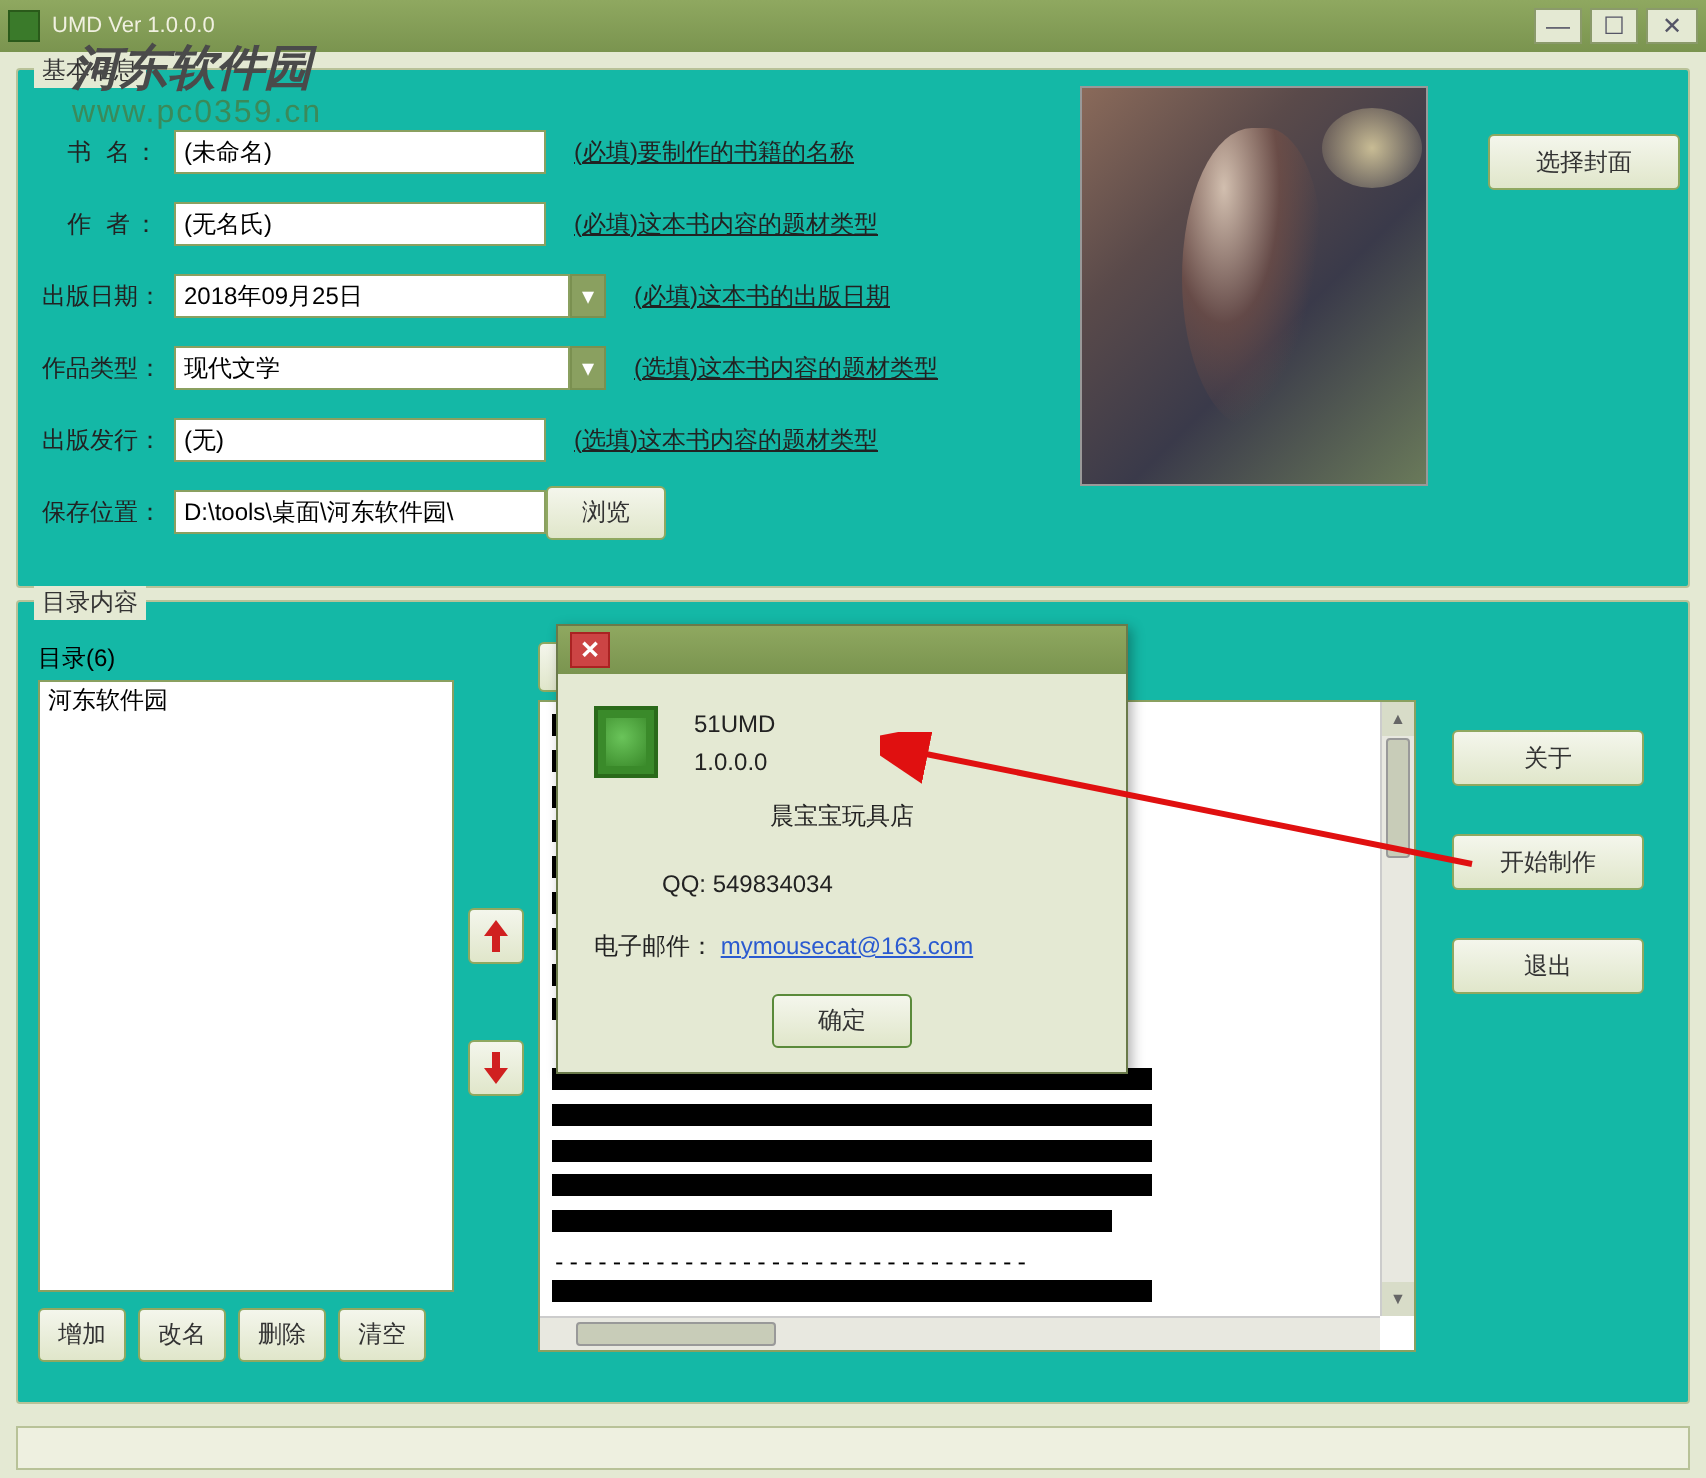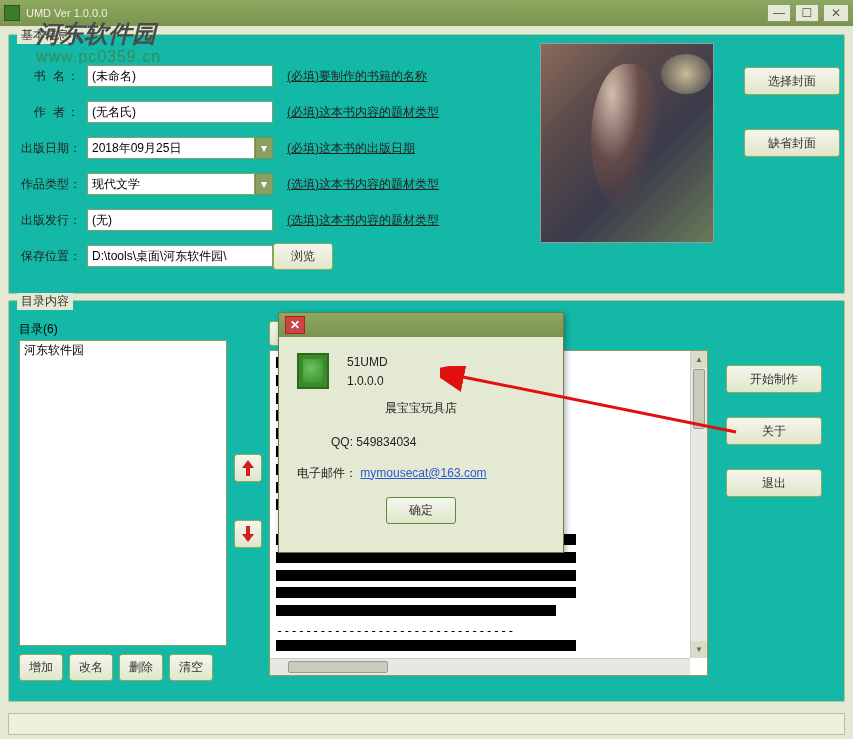--- a/index.html
+++ b/index.html
@@ -23,21 +23,21 @@
 
 .group { border: 1px solid #b8c298; border-radius: 2px; padding: 12px 10px 10px; margin-bottom: 6px; position: relative; background: #14b8a6; }
 .group-label { position: absolute; top: -8px; left: 8px; background: #e4e9d3; padding: 0 4px; font-size: 12px; color: #333; }
 
 
 .info-row { display: flex; align-items: center; margin-bottom: 14px; height: 22px; }
 .info-row .lbl { width: 62px; text-align: right; margin-right: 6px; color: #222; letter-spacing: 2px; }
 .info-row .lbl.nospace { letter-spacing: 0; }
 .info-row input[type=text] { width: 186px; height: 22px; border: 1px solid #8aa060; padding: 0 4px; background: #fff; }
 .info-row .hint { margin-left: 14px; color: #222; text-decoration: underline; }
-.combo { display: flex; width: 186px; height: 22px; }
+.combo { display: flex; width: 216px; height: 22px; }
 .combo input { flex: 1; border: 1px solid #8aa060; border-right: none; padding: 0 4px; }
 .combo .combo-btn { width: 18px; background: #8aa060; border: 1px solid #7a9050; display: flex; align-items: center; justify-content: center; color: #fff; cursor: pointer; }
 
 
 .btn { background: linear-gradient(#f4f6ec, #e0e6ca); border: 1px solid #8fa860; border-radius: 3px; padding: 4px 14px; cursor: pointer; color: #333; min-width: 60px; text-align: center; }
 .btn.wide { width: 96px; height: 28px; }
 
 
 .cover-area { position: absolute; right: 4px; top: 8px; width: 300px; display: flex; }
 .cover-img { width: 180px; height: 200px; background: linear-gradient(135deg, #8a6a5a 0%, #5a4a4a 30%, #3a3a4a 60%, #6a7a5a 100%); border: 1px solid #999; position: relative; overflow: hidden; }
@@ -70,21 +70,21 @@
 .scroll-h { position: absolute; bottom: 0; left: 0; right: 17px; height: 17px; background: #e8e8e0; border-top: 1px solid #ccc; }
 .scroll-h .thumb { position: absolute; top: 2px; bottom: 2px; left: 18px; width: 100px; background: #c8ccb8; border: 1px solid #999; border-radius: 2px; }
 
 .right-btns { width: 120px; display: flex; flex-direction: column; gap: 24px; padding-top: 44px; align-items: center; }
 
 
 .about-dlg { position: absolute; left: 278px; top: 312px; width: 286px; background: #e4e9d3; border: 1px solid #6a7a4a; box-shadow: 2px 2px 6px rgba(0,0,0,0.3); z-index: 50; }
 .about-title { height: 24px; background: linear-gradient(#8fa860, #7a944f); display: flex; align-items: center; padding: 0 6px; color: #fff; }
 .about-title .t { flex: 1; }
 .about-title .x { width: 20px; height: 18px; background: #c44; border: 1px solid #a22; color: #fff; display: flex; align-items: center; justify-content: center; cursor: pointer; font-weight: bold; }
-.about-body { padding: 16px 18px 28px; position: relative; }
+.about-body { padding: 16px 18px 12px; position: relative; }
 .about-row { display: flex; margin-bottom: 6px; align-items: flex-start; }
 .about-icon { width: 32px; height: 36px; background: #3a8a2a; border: 2px solid #2a6a1a; margin-right: 18px; position: relative; }
 .about-icon::after { content: ""; position: absolute; inset: 4px; background: radial-gradient(circle at 40% 40%, #6ac45a, #3a8a2a); }
 .about-text { line-height: 1.6; color: #222; }
 .about-ok { text-align: center; margin-top: 14px; }
 .about-ok .btn { min-width: 70px; border-color: #5a8a3a; }
 a.mail { color: #2a5ad0; text-decoration: underline; }
 
 
 .arrow-annot { position: absolute; left: 440px; top: 366px; z-index: 60; pointer-events: none; }
@@ -149,21 +149,20 @@
         <span class="lbl nospace">保存位置：</span>
         <input type="text" value="D:\tools\桌面\河东软件园\" style="">
         <button class="btn" style="">浏览</button>
       </div>
     </div>
 
     <div class="cover-area">
       <div class="cover-img"></div>
       <div class="cover-btns">
         <button class="btn wide">选择封面</button>
-        <button class="btn wide">缺省封面</button>
       </div>
     </div>
   </div>
 
   <div class="group" style="height:402px;">
     <div class="group-label">目录内容</div>
 
     <div class="dir-section" style="padding-top:8px;">
 
       <div class="dir-left">
@@ -223,22 +222,22 @@
             <div class="thumb"></div>
             <div class="sbtn" style="bottom:0">▼</div>
           </div>
           <div class="scroll-h">
             <div class="thumb"></div>
           </div>
         </div>
       </div>
 
       <div class="right-btns">
+        <button class="btn wide">关于</button>
         <button class="btn wide">开始制作</button>
-        <button class="btn wide">关于</button>
         <button class="btn wide">退出</button>
       </div>
     </div>
   </div>
 
 </div>
 
 <div class="statusbar"></div>
 
 <div class="about-dlg">

